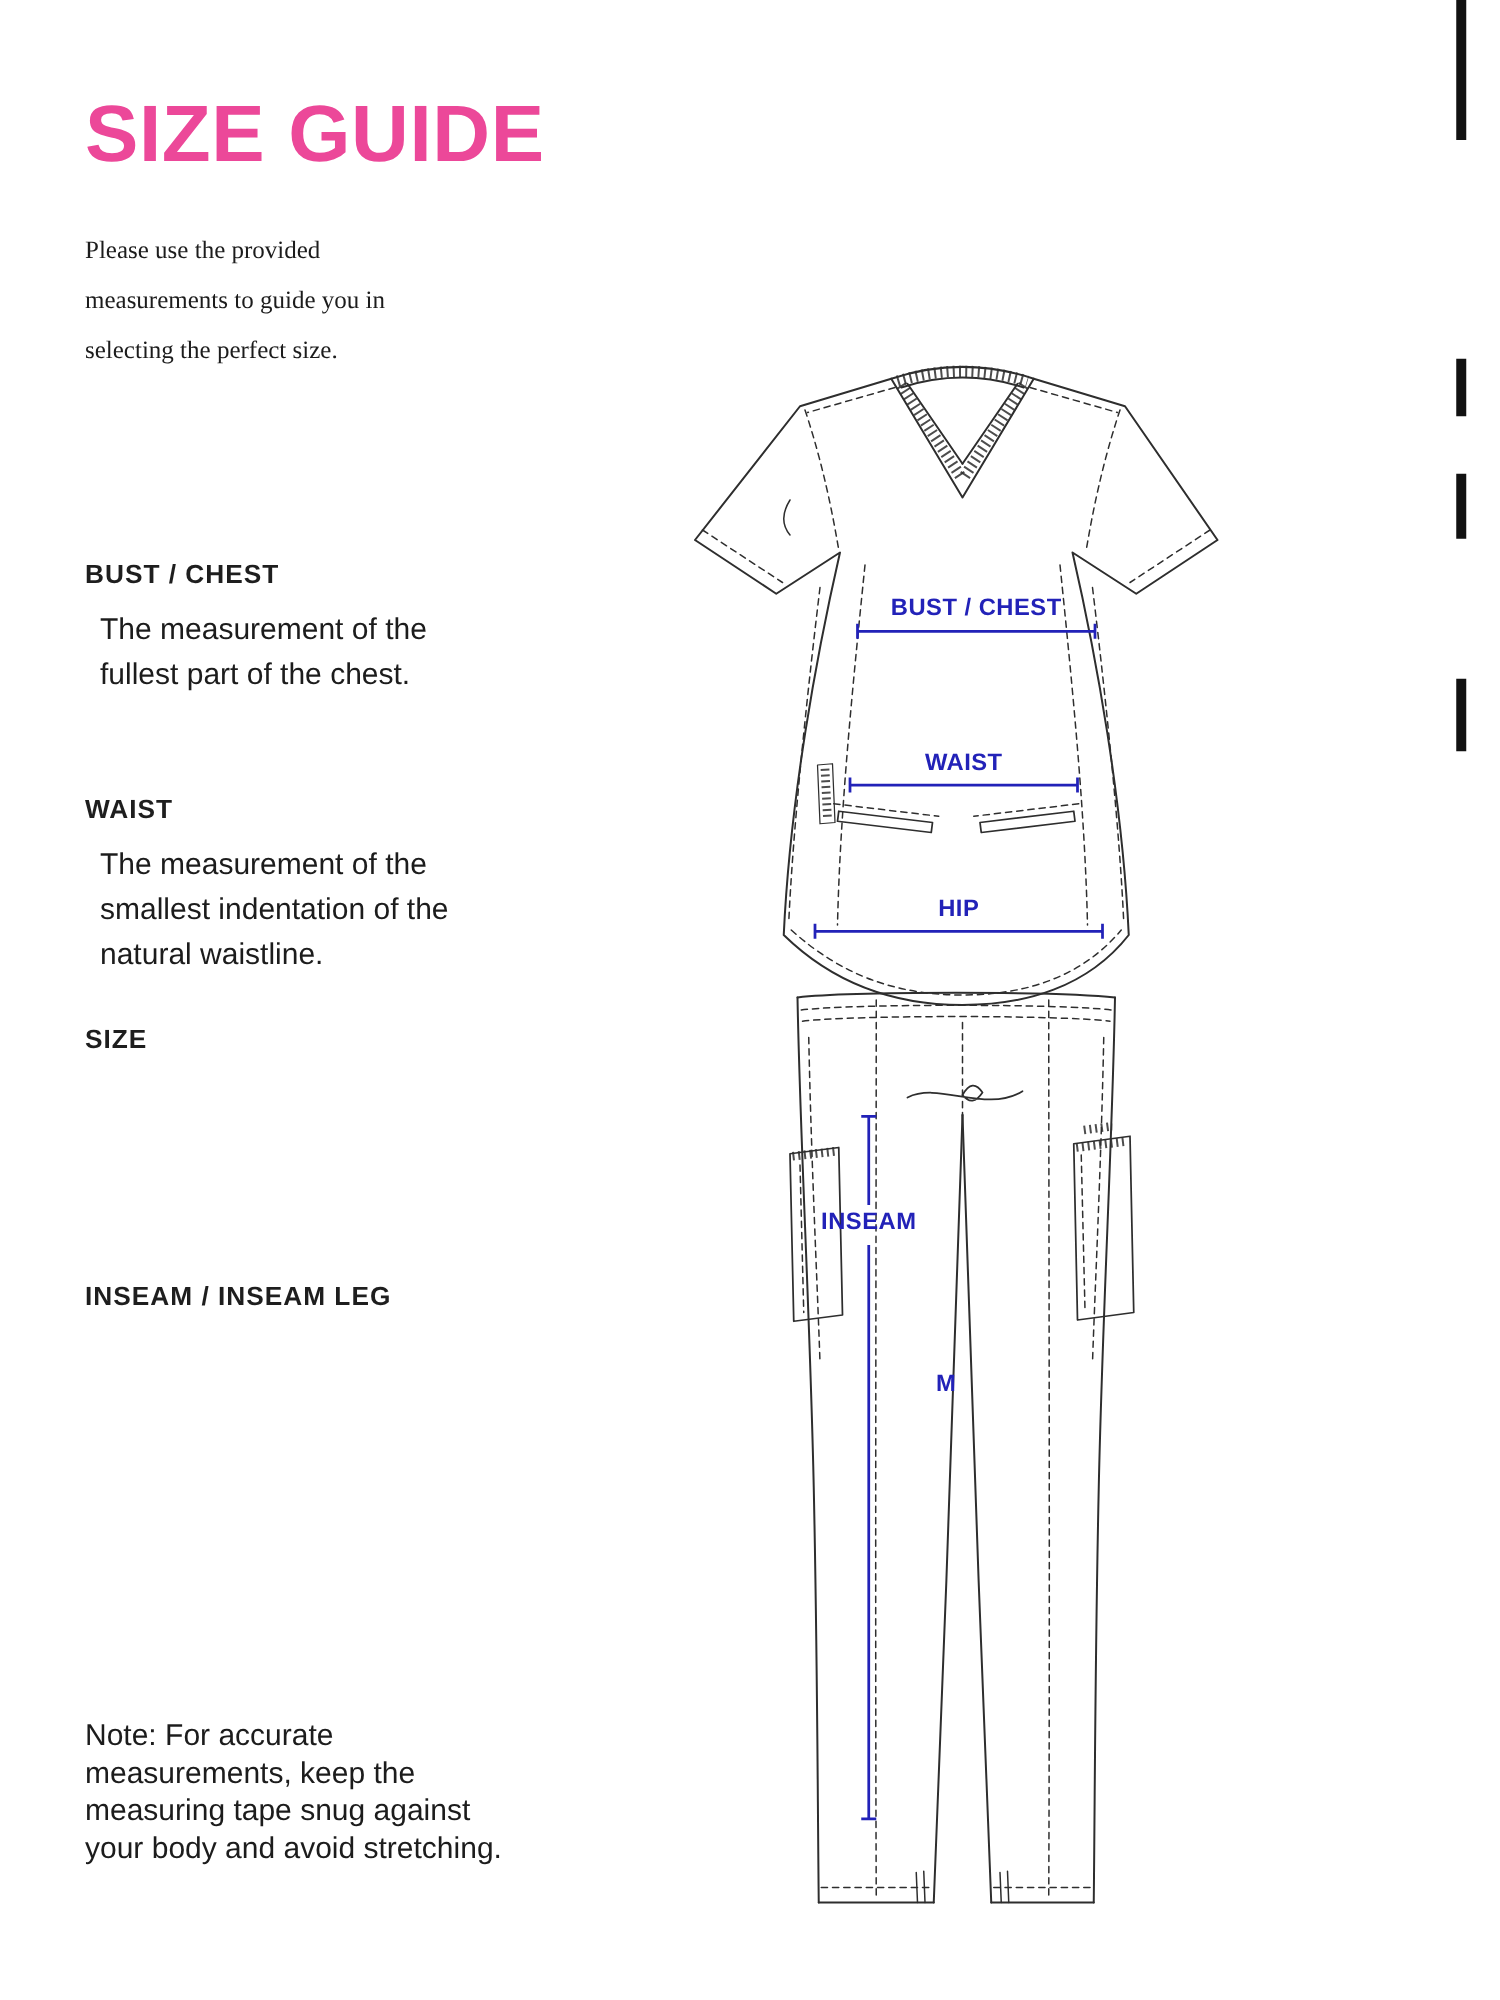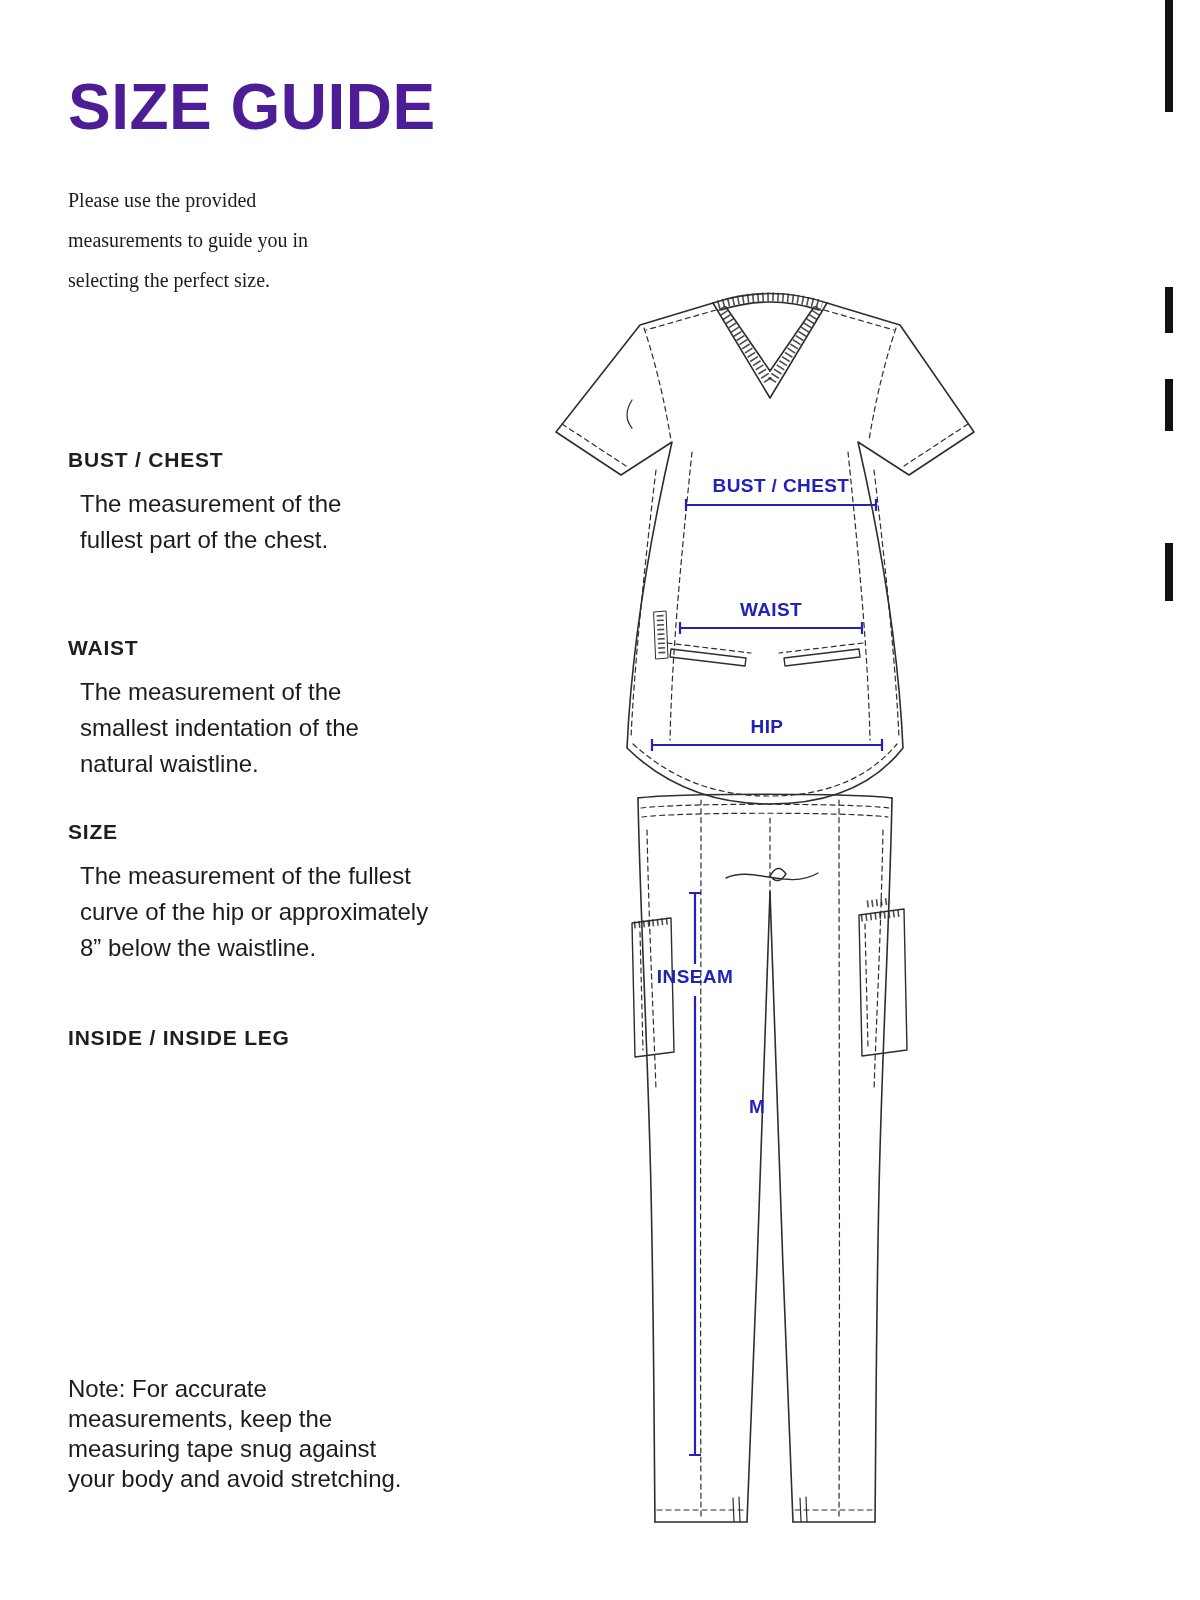--- a/index.html
+++ b/index.html
@@ -15,21 +15,21 @@
     overflow:hidden;
     font-family:"Liberation Sans", sans-serif;
     color:var(--ink);
   }
   .abs{position:absolute;}
   h1.title{
     left:68px;top:70px;
     font-size:64px;
     font-weight:700;
     letter-spacing:0.5px;
-    color:#4c1d95;
+    color:#ec4899;
     margin:0;
   }
   .intro{
     left:68px;top:180px;width:470px;
     font-size:20px;line-height:40px;
     white-space:pre-line;
     margin:0;
     font-family:Liberation Serif, serif;
   }
   section.def{left:68px;width:430px;}
@@ -82,27 +82,24 @@
 
   <section class="abs def" style="top:636px">
     <h2>WAIST</h2>
     <p>The measurement of the
 smallest indentation of the
 natural waistline.</p>
   </section>
 
   <section class="abs def" style="top:820px">
     <h2>SIZE</h2>
-    <p>The measurement of the fullest
-curve of the hip or approximately
-8” below the waistline.</p>
   </section>
 
   <section class="abs def" style="top:1026px">
-    <h2>INSIDE / INSIDE LEG</h2>
+    <h2>INSEAM / INSEAM LEG</h2>
   </section>
 
   <p class="abs note"><strong>Note:</strong><span> For accurate
 measurements, keep the
 measuring tape snug against
 your body and avoid stretching.</span></p>
 
   <svg class="abs diagram" width="490" height="1280" viewBox="0 0 490 1280" xmlns="http://www.w3.org/2000/svg">
 
     <g>

